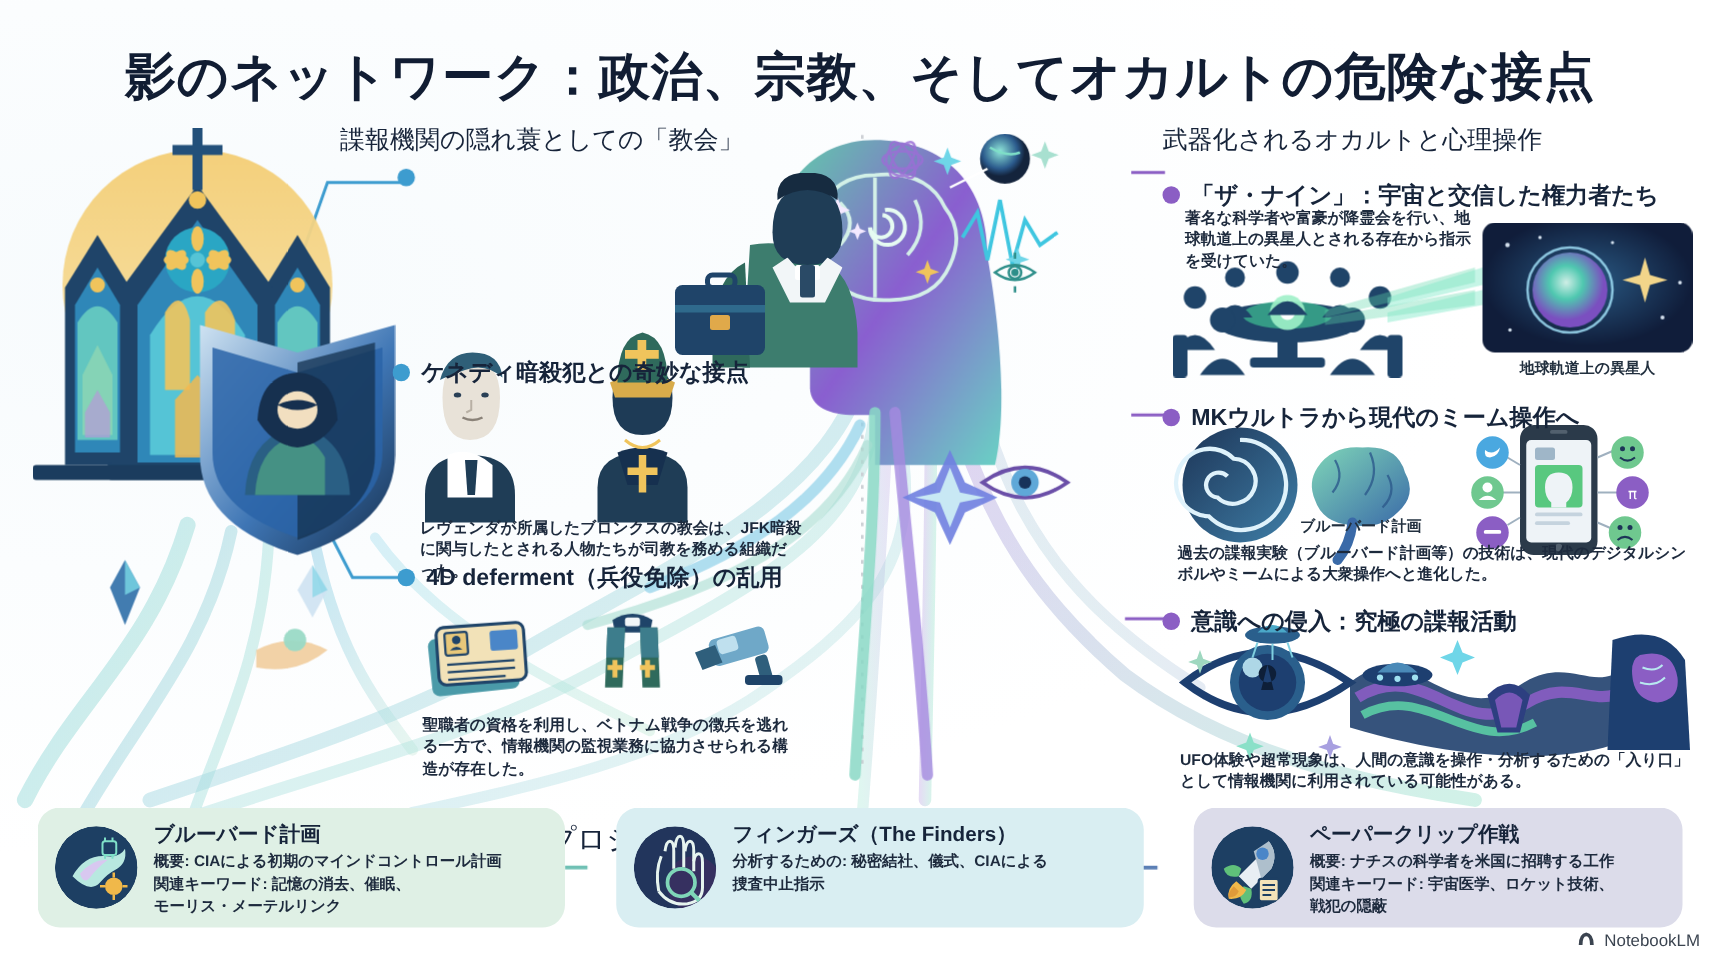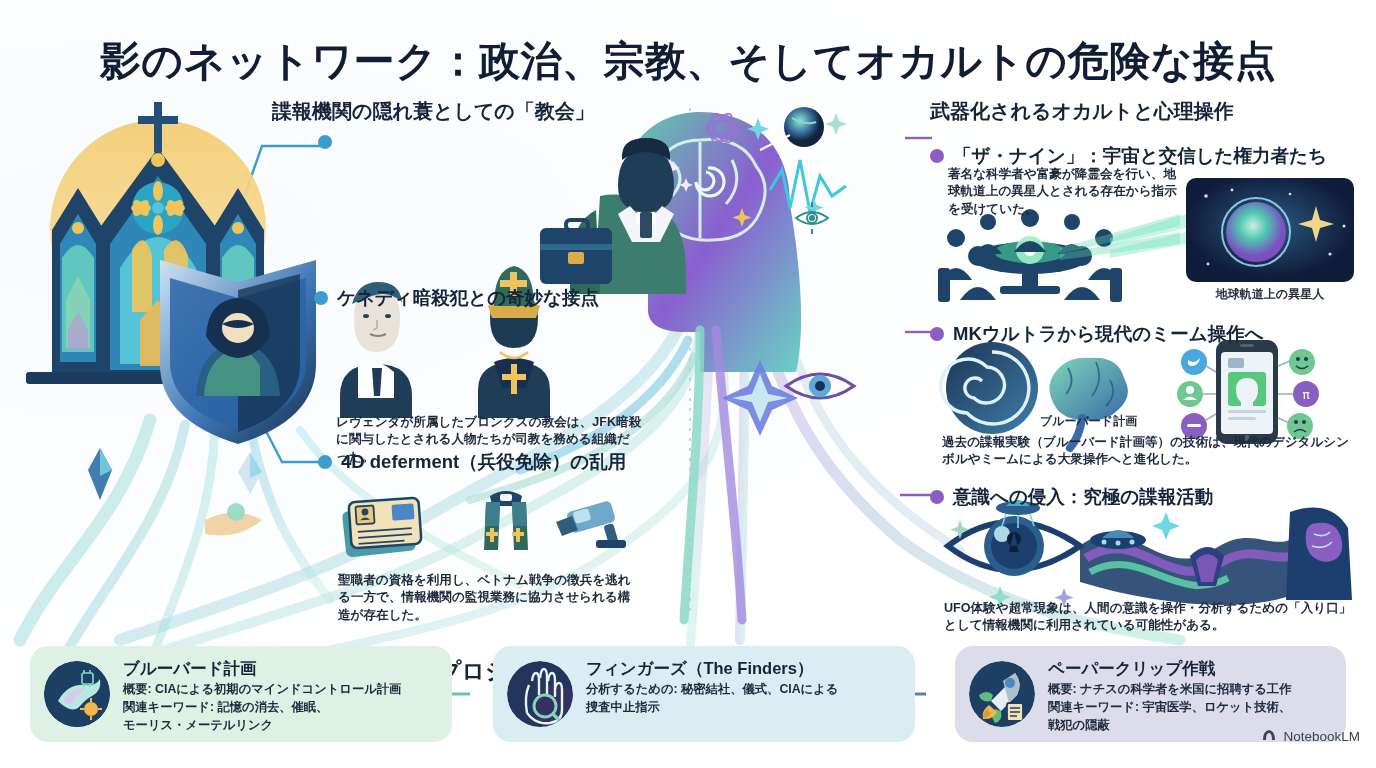--- a/index.html
+++ b/index.html
@@ -21,21 +21,21 @@
   .title {
     position: absolute; left: 0; top: 34px; width: 1376px;
     text-align: center;
     font-size: 41px; font-weight: 700; letter-spacing: 0.5px;
     color: #111d33;
     text-shadow: 0 1px 0 rgba(255,255,255,.6);
   }
 
   
   .col-head {
-    position: absolute; font-size: 20px; font-weight: 700; color: #17243a;
+    position: absolute; font-size: 20px; font-weight: 400; color: #17243a;
     white-space: nowrap;
   }
   #head-left  { left: 272px; top: 98px; }
   #head-right { left: 930px; top: 98px; }
   #head-bottom{ left: 42px;  top: 610px; font-size: 23px; margin-top: 46px; }
 
   
   .block { position: absolute; }
   .bullet-row { display: flex; align-items: flex-start; gap: 9px; }
   .dot {
@@ -64,21 +64,21 @@
   .card-icon {
     width: 66px; height: 66px; border-radius: 50%; flex: 0 0 66px;
     margin-top: 4px; position: relative; overflow: hidden;
   }
   .card-body { padding-top: 2px; }
   .card-title { font-size: 16.5px; font-weight: 700; color: #16243a; line-height: 1.2; }
   .card-line { font-size: 12.3px; font-weight: 700; color: #1d2a3d; line-height: 1.33; margin-top: 2px; }
 
   
   .footer-logo {
-    position: absolute; right: 16px; bottom: 22px;
+    position: absolute; right: 16px; bottom: 6px;
     display: flex; align-items: center; gap: 6px;
     font-size: 13.5px; color: #3b4450; font-weight: 400;
   }
 </style>
 </head>
 <body>
 
 <div id="canvas">
 
   <svg class="bg-svg" viewBox="0 0 1376 768">

